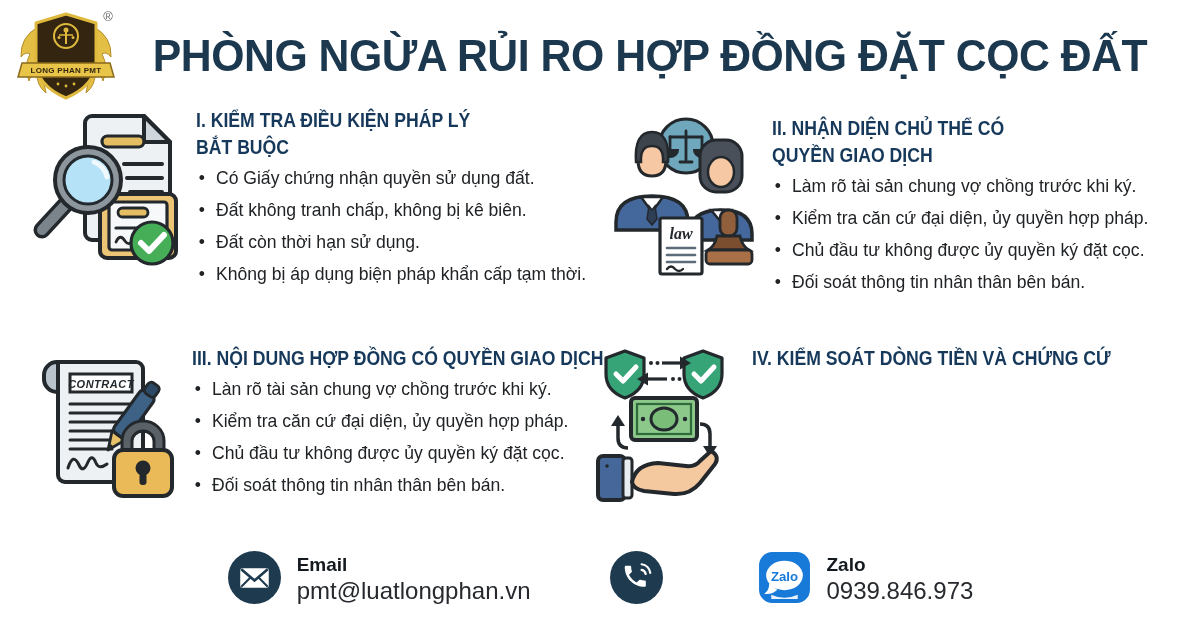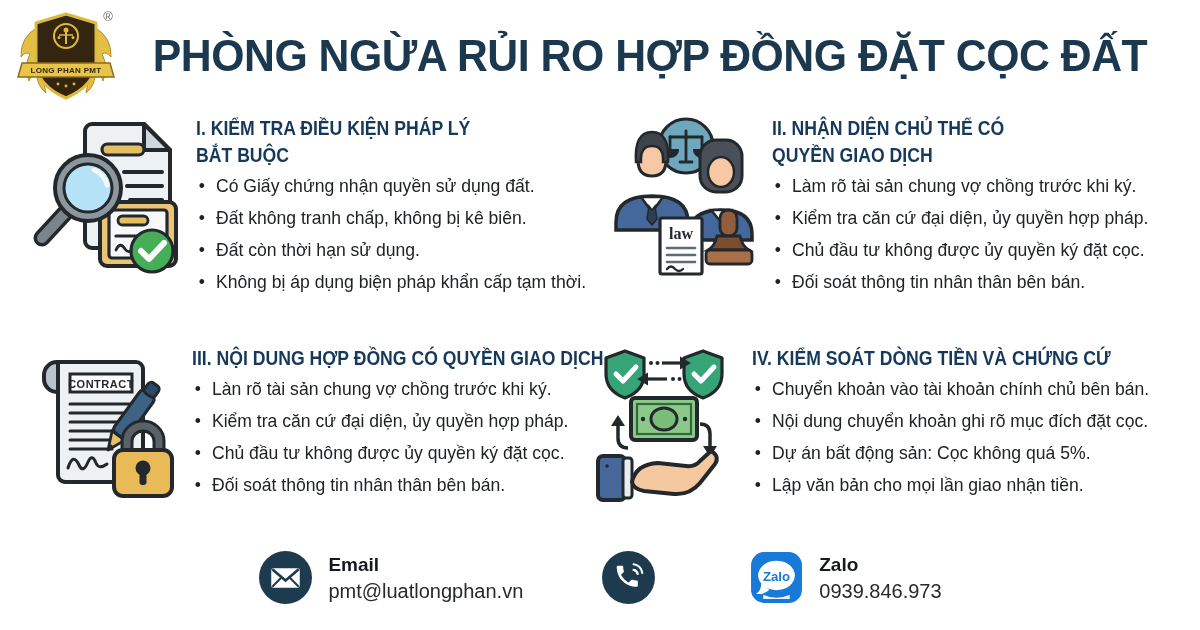--- a/index.html
+++ b/index.html
@@ -7,44 +7,44 @@
   .page { position:relative; width:1200px; height:630px; background:#ffffff; overflow:hidden; }
 
   
   .logo { position:absolute; left:14px; top:5px; width:104px; height:100px; }
   .title { position:absolute; left:112px; right:12px; top:30px; text-align:center;
            font-size:45px; font-weight:bold; color:#1b384f; letter-spacing:-0.5px;
            transform:scaleX(0.95); transform-origin:center top; white-space:nowrap; }
 
   
   .sec { position:absolute; display:flex; gap:12px; }
-  #sec-1 { left:28px;  top:108px; width:575px;gap:16px; }
+  #sec-1 { left:28px;  top:100px; width:575px;gap:16px; }
   #sec-2 { left:608px; top:108px; width:582px; }
   #sec-3 { left:28px;  top:338px; width:575px; }
   #sec-4 { left:588px; top:338px; width:582px; }
-  .sec-icon { width:152px; height:170px; flex:0 0 auto; }
+  .sec-icon { width:152px; height:170px; flex:0 0 auto;font-style:italic; }
   .sec-icon svg { width:100%; height:100%; }
   .sec-body { flex:1; padding-top:6px; }
   .sec-heading { transform:scaleX(0.86); transform-origin:left top; }
   .sec-heading div { font-size:20.5px; font-weight:bold; color:#16395b;
                      line-height:27px; white-space:nowrap; }
   ul.bullets { list-style:none; margin-top:2px; }
   .bullets li { position:relative; padding-left:21px; font-size:18.5px; color:#202326;
                 line-height:32px; white-space:nowrap;
                 transform:scaleX(0.95); transform-origin:left top; }
   .bullets li::before { content:"\2022"; position:absolute; left:3px; top:0; color:#202326; }
 
   
   .footer { position:absolute; left:0; right:0; top:550px; display:flex;
             justify-content:center; gap:78px; }
   .contact { display:flex; align-items:center; gap:15px; }
   .contact-icon { width:55px; height:55px; flex:0 0 auto; }
   .contact-icon svg { width:100%; height:100%; }
   .contact-label { font-size:19px; font-weight:bold; color:#141a1f; line-height:26px; }
-  .contact-value { font-size:20px; color:#26292d; line-height:26px; }
+  .contact-value { font-size:24px; color:#26292d; line-height:26px; }
 </style>
 </head>
 <body>
 
 <div class="page">
 
   <div class="logo">
     <svg viewBox="0 0 104 100">
       <path d="M24,22 Q6,32 7,52 Q12,46 16,49 Q9,62 15,76 Q18,66 23,67 Q22,80 32,88 Q26,62 27,38 Z" fill="#e3bf45" stroke="#b38d2a" stroke-width="1"></path>
       <path d="M24,22 Q6,32 7,52 Q12,46 16,49 Q9,62 15,76 Q18,66 23,67 Q22,80 32,88 Q26,62 27,38 Z" transform="translate(104,0) scale(-1,1)" fill="#e3bf45" stroke="#b38d2a" stroke-width="1"></path>
@@ -224,26 +224,20 @@
         <rect x="10" y="118" width="27" height="44" rx="5" fill="#46679a" stroke="#23282d" stroke-width="4"></rect>
         <circle cx="19" cy="128" r="1.8" fill="#23282d"></circle>
         <rect x="35" y="120" width="9" height="40" rx="3" fill="#e8edf2" stroke="#23282d" stroke-width="3"></rect>
         <path d="M44,144 q4,-18 26,-19 l28,3 q9,1 14,-5 l11,-10 q9,5 4,13 l-15,19 q-10,12 -26,11 l-30,-3 q-11,-2 -12,-9 z" fill="#f5c9a0" stroke="#23282d" stroke-width="4" stroke-linejoin="round"></path>
       </svg>
     </div>
     <div class="sec-body">
       <div class="sec-heading">
         <div>IV. KIỂM SOÁT DÒNG TIỀN VÀ CHỨNG CỨ</div>
       </div>
-      <ul class="bullets">
-        <li>Chuyển khoản vào tài khoản chính chủ bên bán.</li>
-        <li>Nội dung chuyển khoản ghi rõ mục đích đặt cọc.</li>
-        <li>Dự án bất động sản: Cọc không quá 5%.</li>
-        <li>Lập văn bản cho mọi lần giao nhận tiền.</li>
-      </ul>
     </div>
   </div>
 
   <div class="footer">
 
     <div class="contact">
       <div class="contact-icon">
         <svg viewBox="0 0 54 54">
           <circle cx="27" cy="27" r="26" fill="#1d3a4e"></circle>
           <rect x="13" y="18" width="28" height="19" rx="2" fill="#ffffff"></rect>

